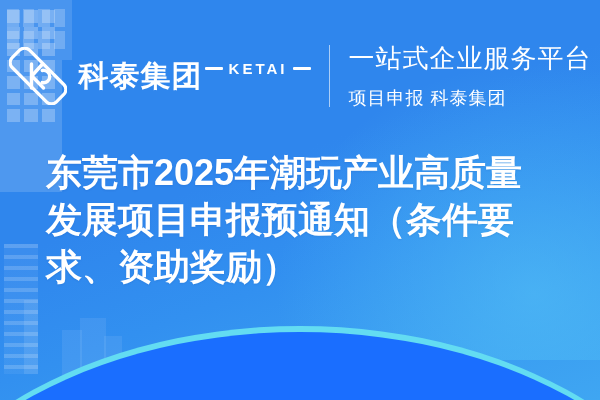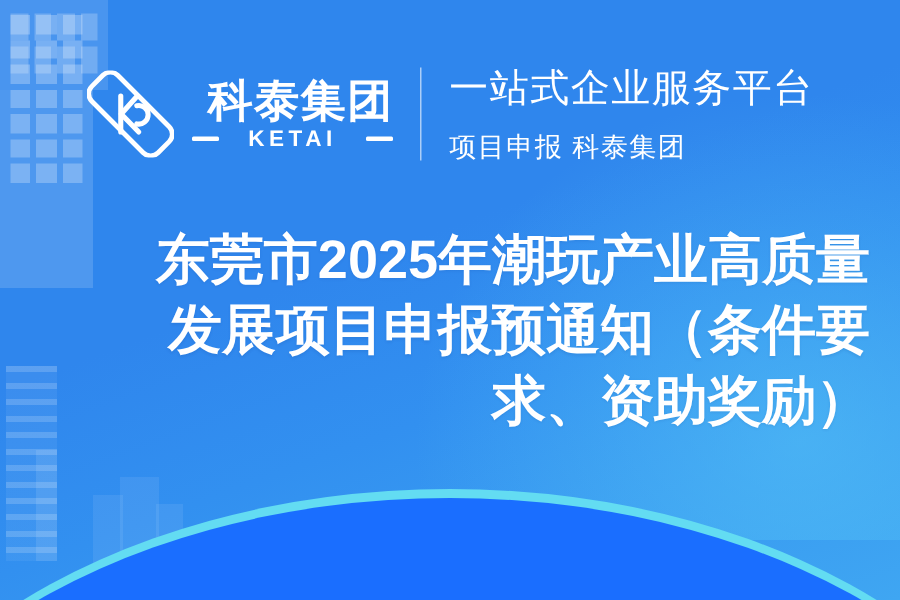--- a/index.html
+++ b/index.html
@@ -144,36 +144,36 @@
     gap: 12px;
   }
   .logo-mark {
     position: relative;
     width: 58px;
     height: 58px;
     flex: 0 0 58px;
   }
   .logo-words {
     display: flex;
-    flex-direction: column;
-    align-items: flex-end;
+    flex-direction: row;
+    align-items: flex-start;
     gap: 2px;
   }
   .logo-cn {
     color: #ffffff;
     font-size: 30px;
     font-weight: 700;
     letter-spacing: 1px;
     line-height: 1;
     white-space: nowrap;
   }
   .logo-en-row {
     display: flex;
     align-items: center;
-    gap: 20px;
+    gap: 6px;
     width: 100%;
     justify-content: center;
   }
   .dash {
     width: 18px;
     height: 3px;
     background: #ffffff;
     border-radius: 1px;
   }
   .logo-en {
@@ -210,30 +210,29 @@
     font-size: 18px;
     font-weight: 400;
     letter-spacing: 1px;
     line-height: 1;
     white-space: nowrap;
   }
 
   
   .title {
     position: absolute;
-    left: 74px;
+    left: 46px;
     top: 150px;
     width: 506px;
     color: #ffffff;
     font-size: 36px;
     font-weight: 700;
     line-height: 1.30;
     letter-spacing: 0px;
     text-shadow: 0 1px 2px rgba(0,40,120,0.10);
-    text-align: right;
   }
 </style>
 </head>
 <body>
 
 <div id="banner">
 
   <div class="bg-base"></div>
   <div class="bg-glow"></div>
 

